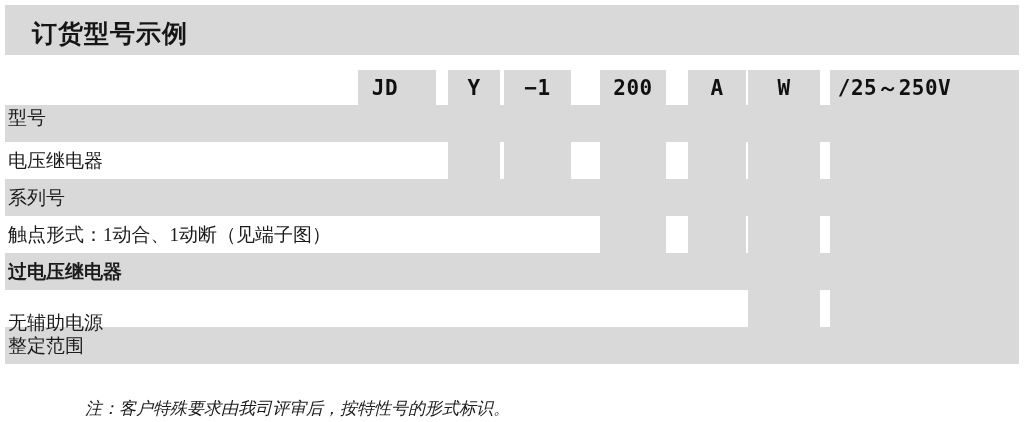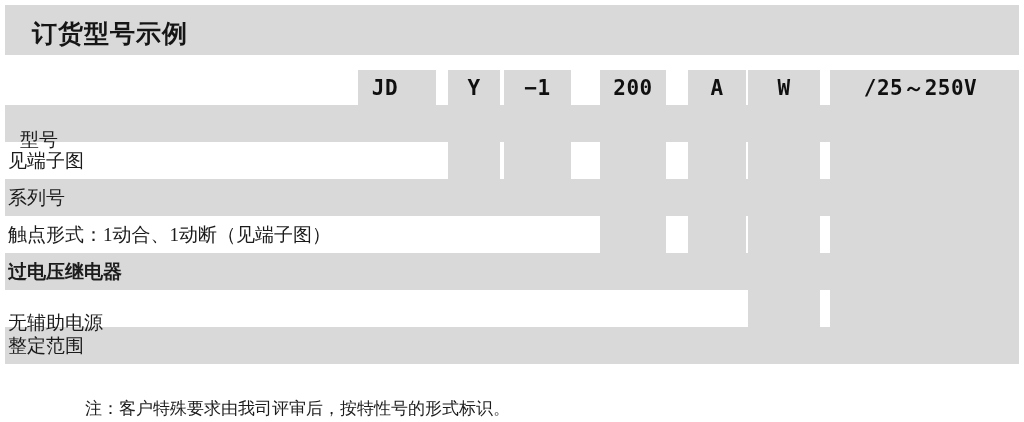--- a/index.html
+++ b/index.html
@@ -96,20 +96,21 @@
   
   .footnote {
     position: absolute;
     left: 85px;
     top: 398px;
     font-size: 17px;
     line-height: 22px;
     font-family: "Liberation Serif", "DejaVu Serif", serif;
     color: #1b1b1b;
     white-space: nowrap;
+    font-style: italic;
   }
 </style>
 </head>
 <body>
 
 <div id="page">
 
   <div class="header-bar">
     <div class="header-title">订货型号示例</div>
   </div>
@@ -131,25 +132,25 @@
         <div class="connector" style="left: 748px; width: 72px; top: 15px; height: 257px; background: rgb(217, 217, 217);"></div>
         <div class="connector" style="left: 830px; width: 189px; top: 15px; height: 294px; background: rgb(217, 217, 217);"></div>
       </div>
     <div id="chips">
         <div class="code-chip" style="left: 346px; width: 78px; height: 36px; line-height: 36px;">JD</div>
         <div class="code-chip" style="left: 448px; width: 52px; height: 36px; line-height: 36px;">Y</div>
         <div class="code-chip" style="left: 504px; width: 67px; height: 36px; line-height: 36px;">−1</div>
         <div class="code-chip" style="left: 600px; width: 66px; height: 36px; line-height: 36px;">200</div>
         <div class="code-chip" style="left: 688px; width: 58px; height: 36px; line-height: 36px;">A</div>
         <div class="code-chip" style="left: 748px; width: 72px; height: 36px; line-height: 36px;">W</div>
-        <div class="code-chip" style="left: 826px; width: 189px; height: 36px; line-height: 36px;">/25～250V</div>
+        <div class="code-chip" style="left: 800px; width: 189px; height: 36px; line-height: 36px;">/25～250V</div>
       </div>
     <div id="labels">
-        <div class="row-label" style="top: 66px; margin-left: 12px;">型号</div>
-        <div class="row-label" style="top: 87px;">见端子图</div>
+        <div class="row-label" style="top: 44px;">型号</div>
+        <div class="row-label" style="top: 87px;">电压继电器</div>
         <div class="row-label" style="top: 124px;">系列号</div>
         <div class="row-label" style="top: 161px;">触点形式：1动合、1动断（见端子图）</div>
         <div class="row-label" style="top: 198px; font-weight: bold;">过电压继电器</div>
         <div class="row-label" style="top: 249px; text-align: right;">无辅助电源</div>
         <div class="row-label" style="top: 272px;">整定范围</div>
       </div>
   </div>
 
   <div class="footnote">注：客户特殊要求由我司评审后，按特性号的形式标识。</div>
 

